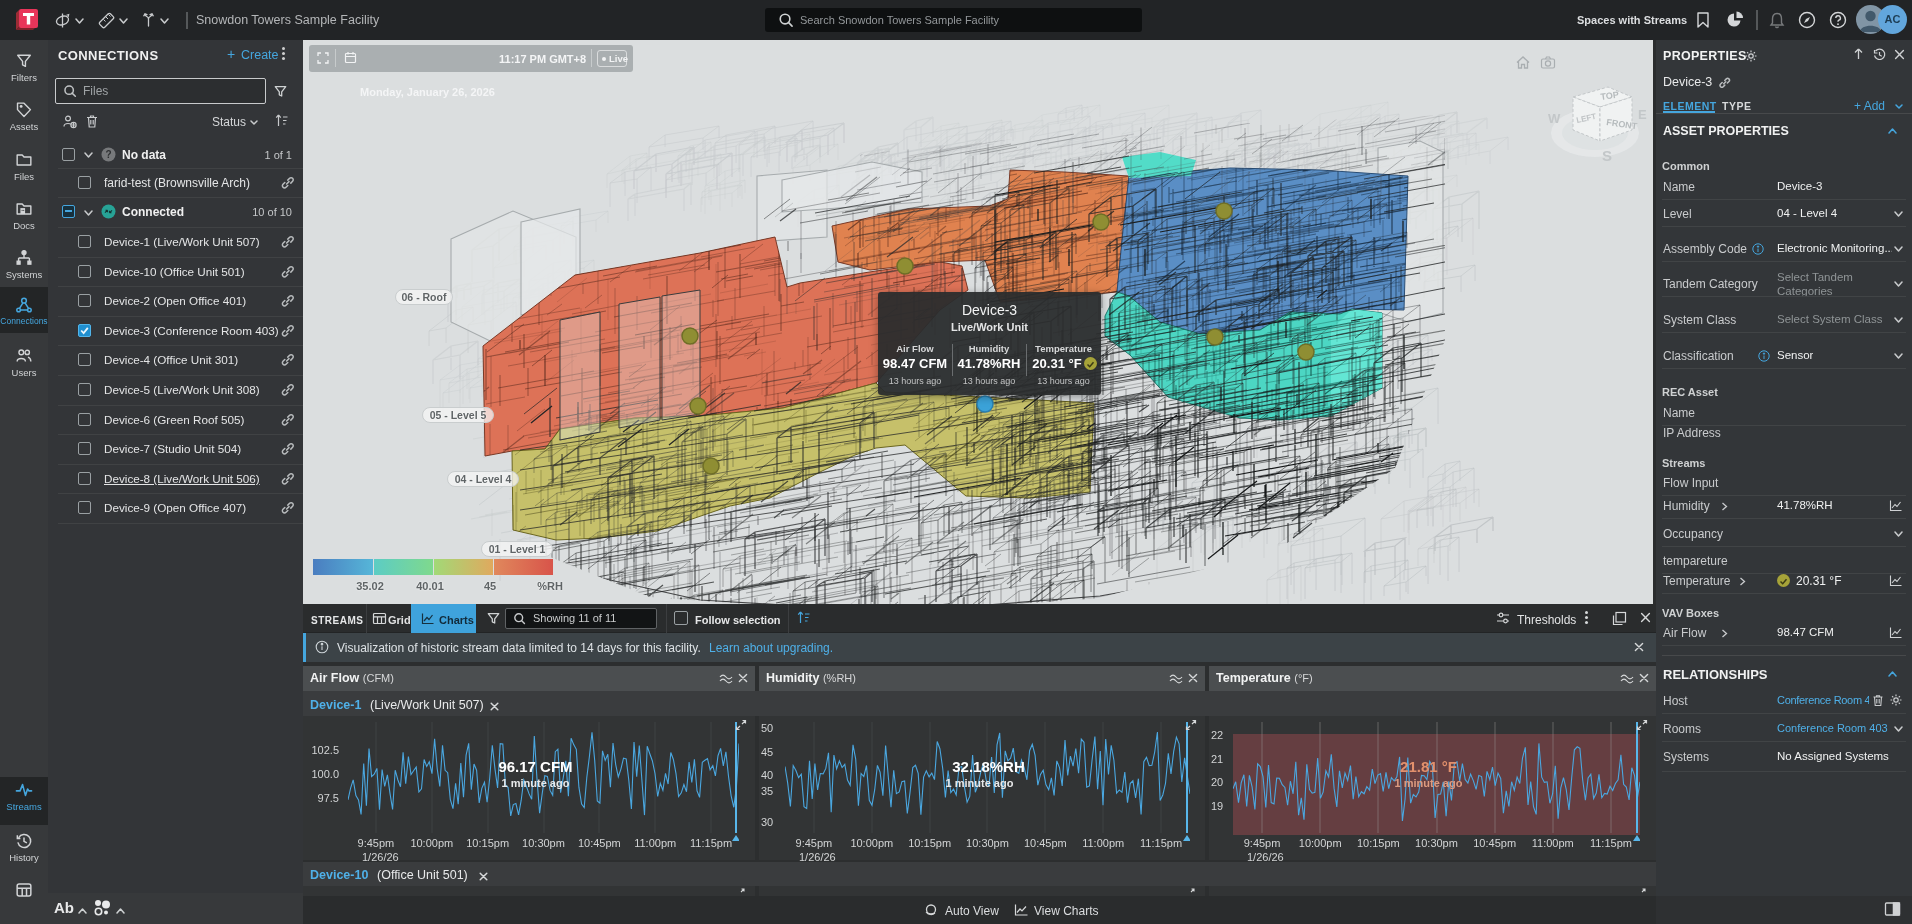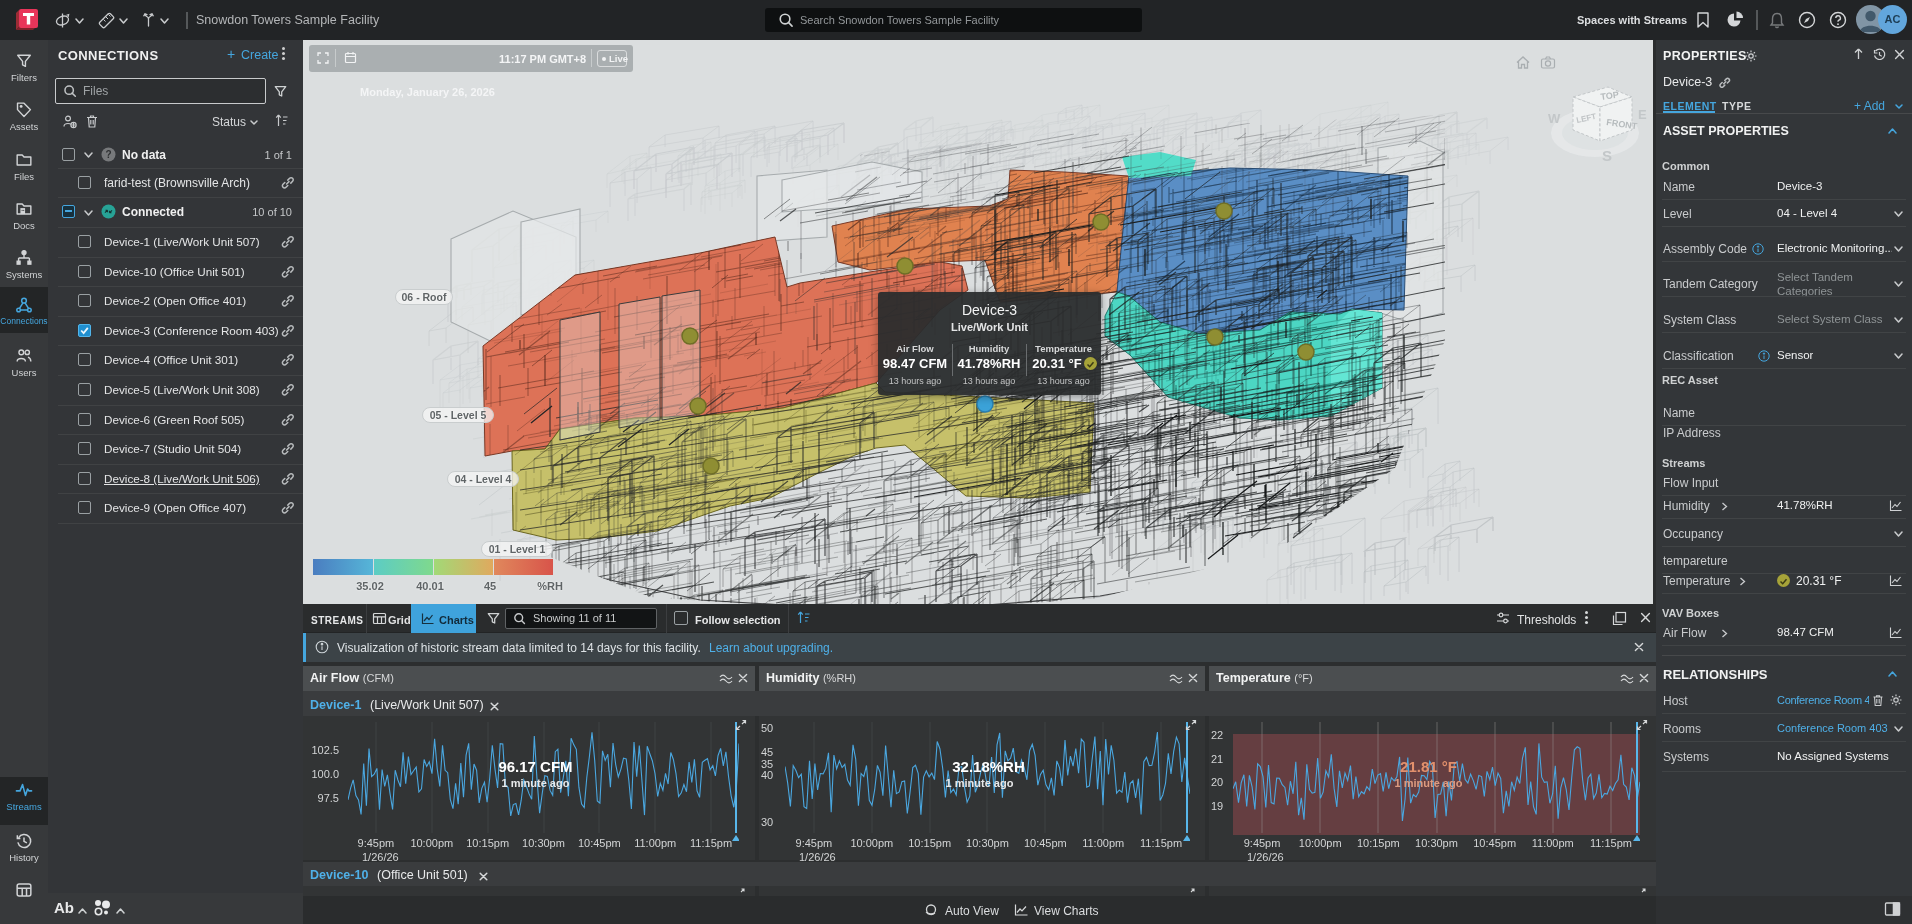--- a/index.html
+++ b/index.html
@@ -874,21 +874,21 @@
 <div class="abs" style="left:487.6428571428571px;top:837px;transform:translateX(-50%);font-size:11px;color:#d2d4d5;font-weight:400;white-space:nowrap;">10:15pm</div>
 <div class="abs" style="left:543.5px;top:837px;transform:translateX(-50%);font-size:11px;color:#d2d4d5;font-weight:400;white-space:nowrap;">10:30pm</div>
 <div class="abs" style="left:599.3571428571429px;top:837px;transform:translateX(-50%);font-size:11px;color:#d2d4d5;font-weight:400;white-space:nowrap;">10:45pm</div>
 <div class="abs" style="left:655.2142857142858px;top:837px;transform:translateX(-50%);font-size:11px;color:#d2d4d5;font-weight:400;white-space:nowrap;">11:00pm</div>
 <div class="abs" style="left:711.0714285714286px;top:837px;transform:translateX(-50%);font-size:11px;color:#d2d4d5;font-weight:400;white-space:nowrap;">11:15pm</div>
 <div class="abs" style="left:362px;top:851px;font-size:11px;color:#d2d4d5;font-weight:400;white-space:nowrap;">1/26/26</div>
 <div class="abs" style="left:759px;top:716px;width:446px;height:144px;background:#323435"></div>
 <div class="abs" style="left:761px;top:722px;font-size:11px;color:#d2d4d5;font-weight:400;white-space:nowrap;">50</div>
 <div class="abs" style="left:761px;top:746px;font-size:11px;color:#d2d4d5;font-weight:400;white-space:nowrap;">45</div>
 <div class="abs" style="left:761px;top:769px;font-size:11px;color:#d2d4d5;font-weight:400;white-space:nowrap;">40</div>
-<div class="abs" style="left:761px;top:758px;font-size:11px;color:#d2d4d5;font-weight:400;white-space:nowrap;text-align:center;">35</div>
+<div class="abs" style="left:761px;top:785px;font-size:11px;color:#d2d4d5;font-weight:400;white-space:nowrap;text-align:center;">35</div>
 <div class="abs" style="left:761px;top:816px;font-size:11px;color:#d2d4d5;font-weight:400;white-space:nowrap;">30</div>
 <svg width="405" height="121" viewBox="0 0 405 121" style="position:absolute;left:785px;top:722px">
     <line x1="29" y1="0" x2="29" y2="111" stroke="#3f4244" stroke-opacity="1" stroke-width="1"></line>
     <line x1="87" y1="0" x2="87" y2="111" stroke="#3f4244" stroke-opacity="1" stroke-width="1"></line>
     <line x1="145" y1="0" x2="145" y2="111" stroke="#3f4244" stroke-opacity="1" stroke-width="1"></line>
     <line x1="202" y1="0" x2="202" y2="111" stroke="#3f4244" stroke-opacity="1" stroke-width="1"></line>
     <line x1="260" y1="0" x2="260" y2="111" stroke="#3f4244" stroke-opacity="1" stroke-width="1"></line>
     <line x1="318" y1="0" x2="318" y2="111" stroke="#3f4244" stroke-opacity="1" stroke-width="1"></line>
     <line x1="376" y1="0" x2="376" y2="111" stroke="#3f4244" stroke-opacity="1" stroke-width="1"></line>
     <polyline points="0.0,44.5 2.7,61.2 5.4,84.4 8.2,43.6 10.9,48.6 13.6,55.7 16.3,52.2 19.0,84.8 21.7,86.5 24.5,38.8 27.2,76.9 29.9,41.6 32.6,68.0 35.3,51.5 38.1,51.9 40.8,46.4 43.5,30.8 46.2,90.3 48.9,33.0 51.6,46.8 54.4,38.9 57.1,45.5 59.8,42.3 62.5,58.0 65.2,63.2 68.0,22.9 70.7,37.1 73.4,83.7 76.1,51.5 78.8,54.5 81.5,43.5 84.3,78.3 87.0,83.3 89.7,67.7 92.4,43.4 95.1,50.2 97.9,73.7 100.6,23.5 103.3,54.8 106.0,85.3 108.7,48.3 111.4,71.7 114.2,70.0 116.9,59.6 119.6,59.0 122.3,91.5 125.0,70.6 127.8,45.5 130.5,43.3 133.2,51.3 135.9,92.6 138.6,55.1 141.3,48.8 144.1,54.8 146.8,51.1 149.5,57.6 152.2,19.5 154.9,26.7 157.7,46.4 160.4,75.4 163.1,48.5 165.8,70.6 168.5,67.1 171.2,72.9 174.0,45.6 176.7,44.6 179.4,64.7 182.1,80.2 184.8,74.1 187.6,33.1 190.3,70.3 193.0,62.8 195.7,50.4 198.4,41.2 201.1,57.7 203.9,64.7 206.6,35.0 209.3,71.0 212.0,22.9 214.7,10.9 217.4,75.7 220.2,28.8 222.9,38.8 225.6,36.2 228.3,26.1 231.0,49.6 233.8,51.3 236.5,38.0 239.2,45.9 241.9,57.8 244.6,28.7 247.3,22.3 250.1,33.4 252.8,63.1 255.5,52.4 258.2,48.3 260.9,62.5 263.7,67.7 266.4,55.8 269.1,73.5 271.8,38.9 274.5,45.6 277.2,63.9 280.0,18.1 282.7,53.4 285.4,34.2 288.1,44.1 290.8,26.5 293.6,51.3 296.3,17.2 299.0,20.3 301.7,65.1 304.4,63.9 307.1,37.8 309.9,14.6 312.6,67.3 315.3,29.1 318.0,83.2 320.7,17.0 323.5,52.4 326.2,23.3 328.9,38.2 331.6,71.2 334.3,68.0 337.0,70.3 339.8,50.0 342.5,80.6 345.2,61.6 347.9,58.8 350.6,75.9 353.4,56.7 356.1,92.4 358.8,39.7 361.5,35.4 364.2,43.6 366.9,43.3 369.7,30.0 372.4,10.0 375.1,78.5 377.8,73.0 380.5,61.5 383.3,31.2 386.0,51.9 388.7,29.3 391.4,15.1 394.1,21.8 396.8,60.0 399.6,35.9 402.3,53.8 405.0,71.8" fill="none" stroke="#4aa7e0" stroke-width="1.1"></polyline>
@@ -1109,21 +1109,21 @@
       </g>
     </svg>
   </div>
 <div class="abs" style="left:1777px;top:349px;font-size:11.5px;color:#f0f1f1;font-weight:400;white-space:nowrap;max-width:115px;overflow:hidden">Sensor</div>
 <div class="abs" style="left:1894px;top:353px">
     <svg class="ic" width="9" height="6" viewBox="0 0 9 6" style="">
       <path d="M1 1 L4.5 5 L8 1" fill="none" stroke="#c9cbcd" stroke-width="1.5" stroke-linecap="round" stroke-linejoin="round"></path>
     </svg>
   </div>
 <div class="abs" style="left:1662px;top:368px;width:244px;height:1px;background:#414446"></div>
-<div class="abs" style="left:1662px;top:374px;font-size:11px;color:#cfd1d2;font-weight:700;white-space:nowrap;text-align:center;">REC Asset</div>
+<div class="abs" style="left:1662px;top:386px;font-size:11px;color:#cfd1d2;font-weight:700;white-space:nowrap;text-align:center;">REC Asset</div>
 <div class="abs" style="left:1663px;top:406px;font-size:12px;color:#c9cbcd;font-weight:400;white-space:nowrap;">Name</div>
 <div class="abs" style="left:1662px;top:425px;width:244px;height:1px;background:#414446"></div>
 <div class="abs" style="left:1663px;top:426px;font-size:12px;color:#c9cbcd;font-weight:400;white-space:nowrap;">IP Address</div>
 <div class="abs" style="left:1662px;top:457px;font-size:11px;color:#cfd1d2;font-weight:700;white-space:nowrap;">Streams</div>
 <div class="abs" style="left:1663px;top:476px;font-size:12px;color:#c9cbcd;font-weight:400;white-space:nowrap;">Flow Input</div>
 <div class="abs" style="left:1662px;top:495px;width:244px;height:1px;background:#414446"></div>
 <div class="abs" style="left:1663px;top:499px;font-size:12px;color:#c9cbcd;font-weight:400;white-space:nowrap;">Humidity</div>
 <div class="abs" style="left:1720.6px;top:502px">
     <svg class="ic" width="7" height="9" viewBox="0 0 7 9" style="">
       <path d="M1.5 1 L5.5 4.5 L1.5 8" stroke="#c9cbcd" stroke-width="1.3" fill="none"></path>

